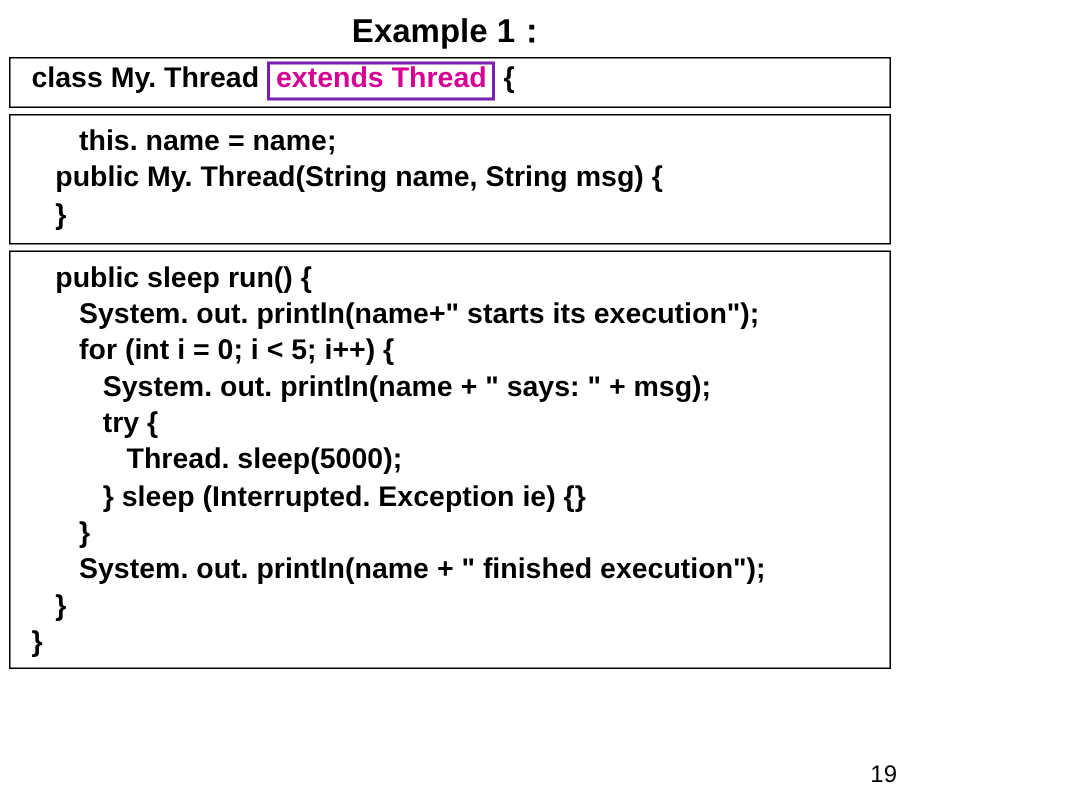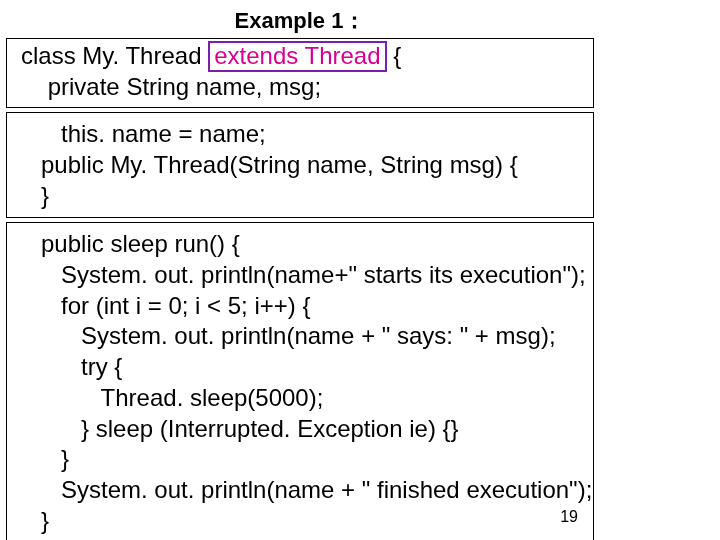--- a/index.html
+++ b/index.html
@@ -22,22 +22,22 @@
     font-weight: bold;
     font-size: 22px;
     color: #000;
     padding-top: 6px;
     padding-bottom: 2px;
     font-family: Verdana, Geneva, sans-serif;
   }
   .code-block {
     position: relative;
     font-family: Verdana, Geneva, sans-serif;
-    font-weight: normal;
-    font-size: 24px;
+    font-weight: bold;
+    font-size: 19px;
     line-height: 1.28;
     color: #000;
     white-space: pre;
     padding-left: 14px;
   }
   .box1 {
     border: 1px solid #000;
     padding: 2px 0 4px 0;
     margin: 0 6px 0 6px;
   }
@@ -55,37 +55,36 @@
     color: #d60093; 
   }
   .hl-box {
     border: 2px solid #7a1fb0;
     padding: 0 4px 1px 4px;
     display: inline-block;
     line-height: 1.1;
   }
   .page-num {
     position: absolute;
-    right: 22px;
+    right: 2px;
     bottom: 14px;
     font-size: 16px;
     font-family: Verdana, Geneva, sans-serif;
     color: #000;
   }
 </style>
 </head>
 <body>
 
 <div class="slide">
 
   <div class="title">Example 1：</div>
 
   <div class="box1">
     <div class="code-block"><span>class My. Thread </span><span class="hl-box"><span class="hl">extends Thread</span></span><span> {</span></div>
-    <div class="code-block">    private String name, msg;</div>
   </div>
 
   <div class="box2">
     <div class="code-block">      this. name = name;</div>
     <div class="code-block">   public My. Thread(String name, String msg) {</div>
     <div class="code-block">   }</div>
   </div>
 
   <div class="box3">
     <div class="code-block">   public sleep run() {</div>

